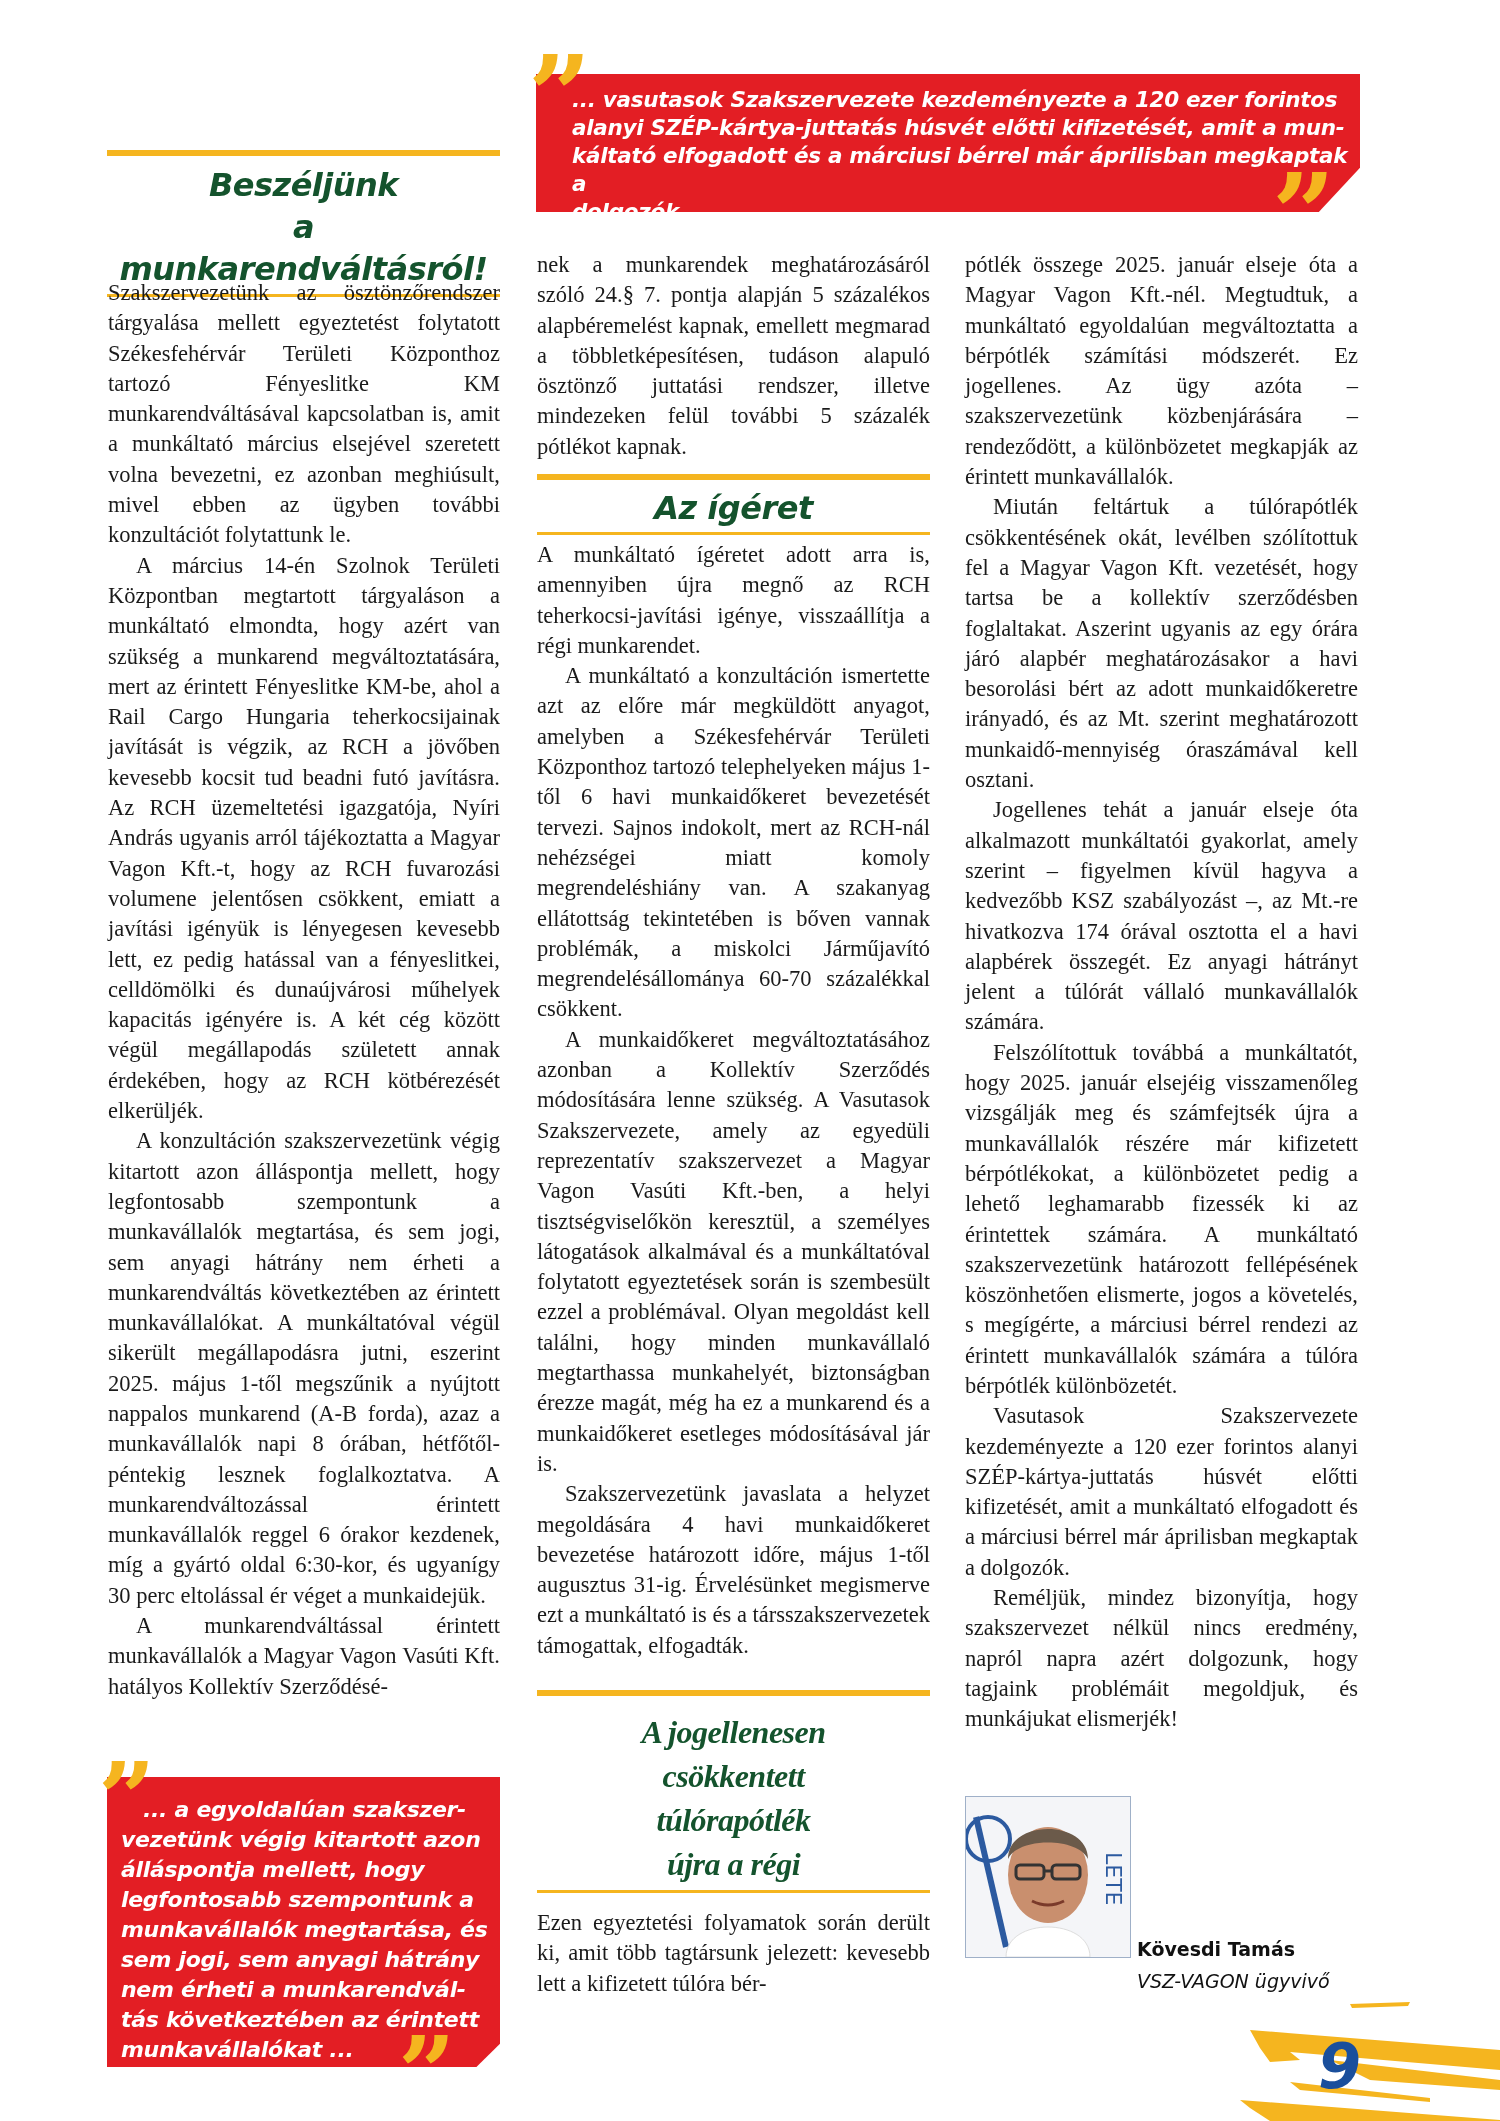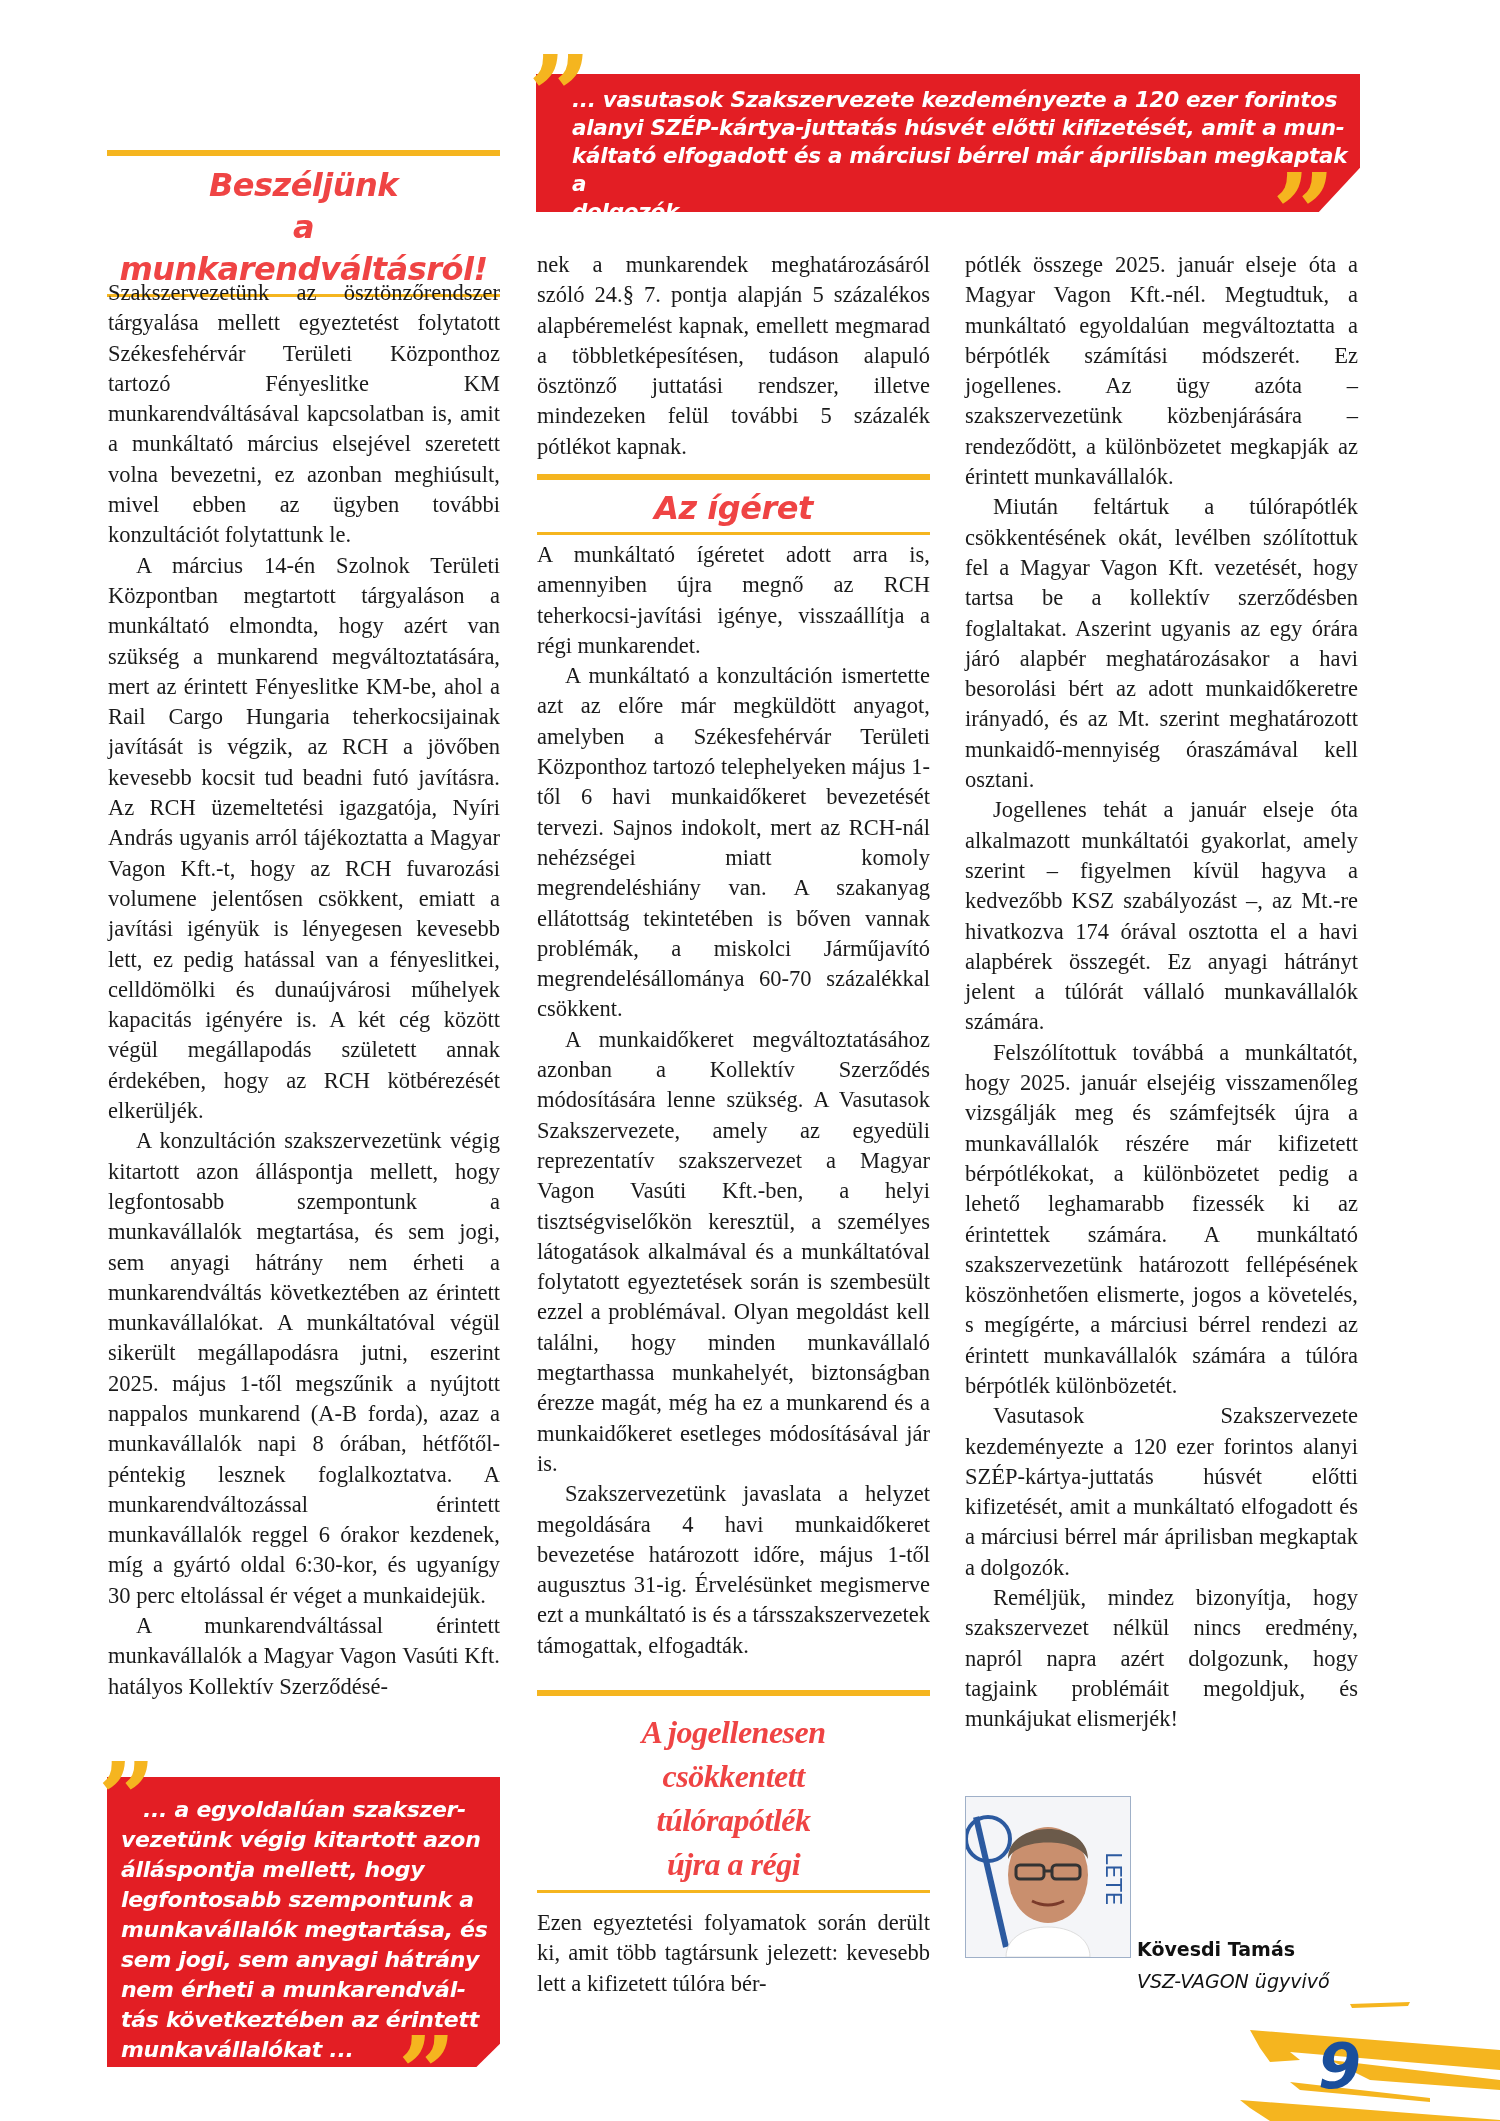--- a/index.html
+++ b/index.html
@@ -7,21 +7,21 @@
 
   .col { position: absolute; font-family: "Liberation Serif", "DejaVu Serif", serif;
          font-size: 22.5px; line-height: 30.3px; color: #1a1a1a; text-align: justify; }
   .col p { margin: 0; }
   .col p.indent { text-indent: 28px; }
 
   .rule-thick { height: 6px; background: #f5b51f; }
   .rule-thin { height: 3px; background: #f5b51f; }
 
   .headline { font-family: "DejaVu Sans", "Liberation Sans", sans-serif; font-weight: bold;
-              font-style: italic; color: #ef4444; text-align: center; letter-spacing: -0.5px; }
+              font-style: italic; color: #14532d; text-align: center; letter-spacing: -0.5px; }
 
   .quote-box { position: absolute; background: #e31e24; color: #fff;
                font-family: "DejaVu Sans", "Liberation Sans", sans-serif; font-weight: bold;
                font-style: italic; }
   .qmark { position: absolute; color: #f5b51f; font-family: "DejaVu Serif", serif;
            font-weight: bold; font-size: 110px; line-height: 1; }
 
   .photo { position: absolute; left: 965px; top: 1796px; width: 164px; height: 160px;
            border: 1px solid #9fb0c8; overflow: hidden; background: #f2f4f8; }
 

